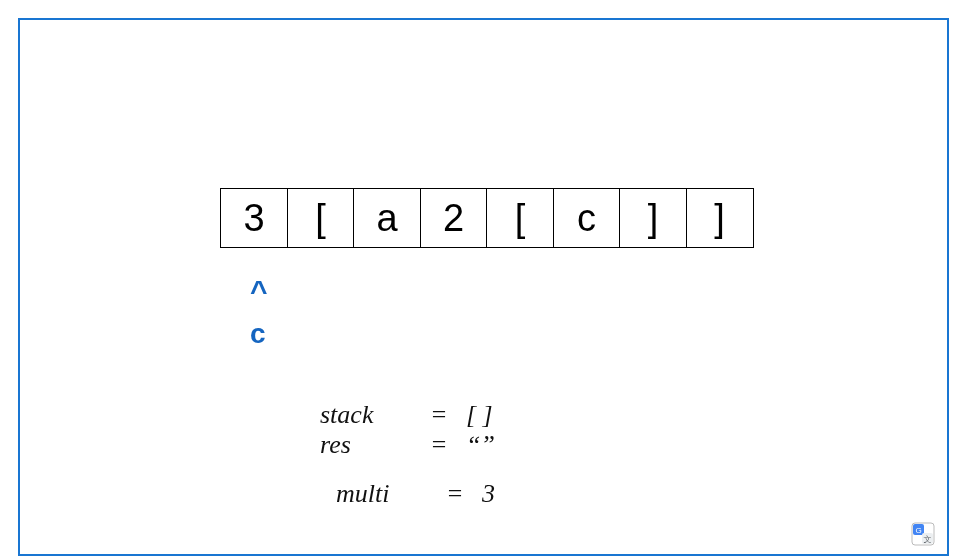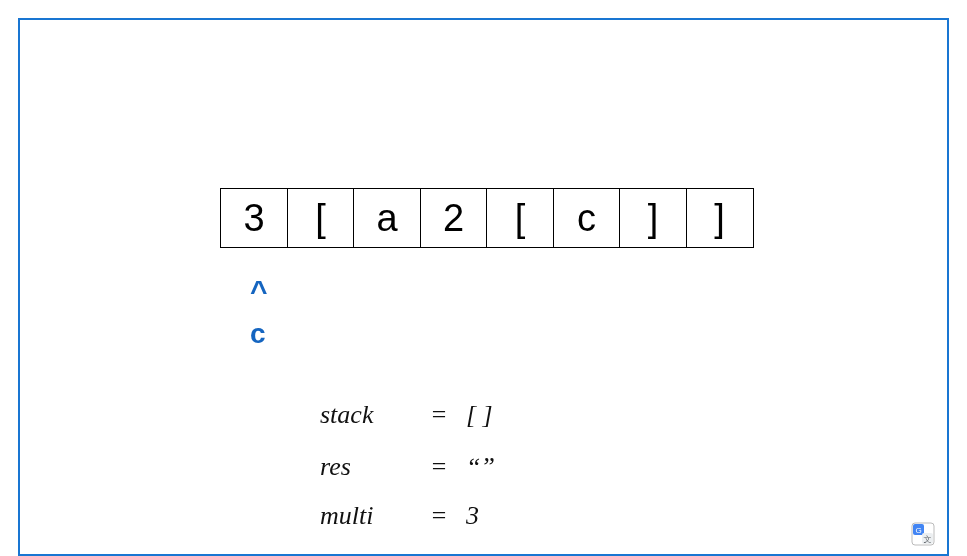--- a/index.html
+++ b/index.html
@@ -66,23 +66,22 @@
       top: 380px;
       left: 300px;
       font-family: Georgia, 'Times New Roman', serif;
       font-style: italic;
       font-size: 26px;
       color: #111;
     }
     .var-row {
       display: flex;
       align-items: baseline;
-      margin-bottom: 22px;
     }
-    .var-row:last-child { margin-bottom: 4px; }
+    .var-row:last-child { margin-bottom: 4px; justify-content: flex-end; }
     .var-row.tight { margin-bottom: 19px; }
     .var-name {
       width: 110px;
     }
     .var-eq {
       width: 36px;
       font-style: italic;
     }
     .var-val {
       font-style: italic;

